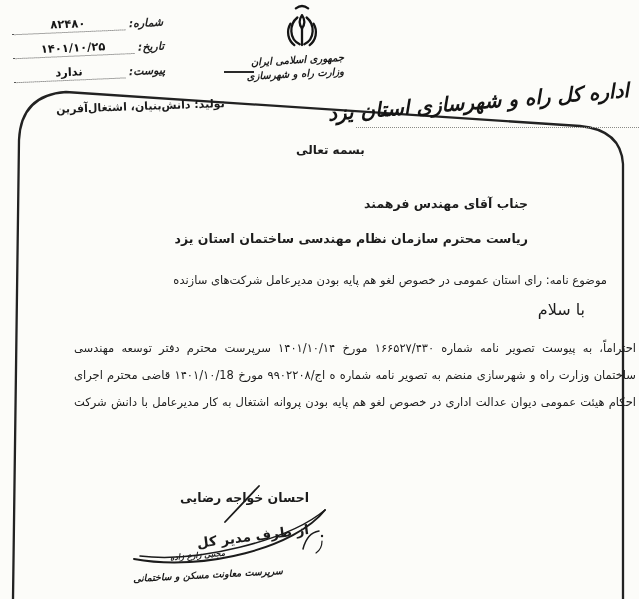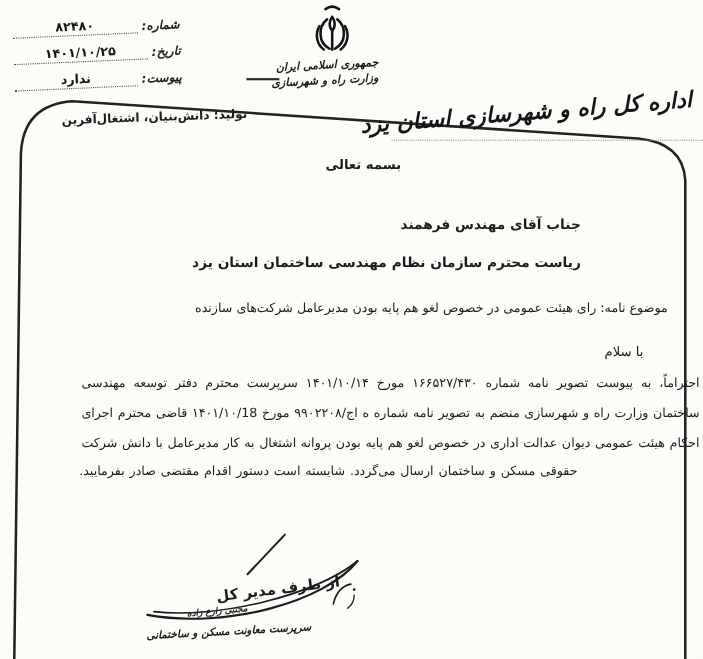--- a/index.html
+++ b/index.html
@@ -35,21 +35,21 @@
   .title-underline{left:356px;top:127px;width:283px;border-top:1px dotted #8a8a86;}
 
   
   .slogan{left:56px;top:100px;font-size:11px;font-weight:bold;transform:rotate(-2deg);white-space:nowrap;}
 
   
   .besmele{left:296px;top:143px;font-size:12px;font-weight:bold;white-space:nowrap;}
   .recipient-name{right:111px;top:196px;font-size:12.5px;font-weight:bold;white-space:nowrap;}
   .recipient-title{right:111px;top:231px;font-size:12.5px;font-weight:bold;white-space:nowrap;}
   .subject{right:32px;top:273px;font-size:11.5px;white-space:nowrap;}
-  .salutation{right:54px;top:313px;font-size:12px;white-space:nowrap;text-align:right;}
+  .salutation{right:54px;top:300px;font-size:16px;white-space:nowrap;text-align:right;}
   .body-line{
     left:45px;width:562px;font-size:11.5px;line-height:20px;color:#1d1d1d;
     direction:rtl;text-align:justify;text-align-last:justify;margin-left:29px;
   }
   .bl1{top:338px;} .bl2{top:365px;} .bl3{top:392px;}
   .bl4{top:418px;left:43px;width:453px;}
 
   
   .sig-name{right:330px;top:490px;font-size:12.5px;font-weight:bold;white-space:nowrap;}
   .on-behalf{
@@ -114,25 +114,25 @@
   <div class="abs dept-title rtl">اداره کل راه و شهرسازی استان یزد</div>
   <div class="abs title-underline"></div>
 
   <div class="abs slogan rtl">تولید؛ دانش‌بنیان، اشتغال‌آفرین</div>
 
   <div class="abs besmele rtl">بسمه تعالی</div>
 
   <div class="abs recipient-name rtl">جناب آقای مهندس فرهمند</div>
   <div class="abs recipient-title rtl">ریاست محترم سازمان نظام مهندسی ساختمان استان یزد</div>
 
-  <div class="abs subject rtl">موضوع نامه: رای هیئت عمومی در خصوص لغو هم پایه بودن مدیرعامل شرکت‌های سازنده</div>
+  <div class="abs subject rtl">موضوع نامه: رای استان عمومی در خصوص لغو هم پایه بودن مدیرعامل شرکت‌های سازنده</div>
   <div class="abs salutation rtl">با سلام</div>
 
   <div class="abs body-line bl1">احتراماً، به پیوست تصویر نامه شماره ۱۶۶۵۲۷/۴۳۰ مورخ ۱۴۰۱/۱۰/۱۴ سرپرست محترم دفتر توسعه مهندسی</div>
   <div class="abs body-line bl2">ساختمان وزارت راه و شهرسازی منضم به تصویر نامه شماره ه اج/۹۹۰۲۲۰۸ مورخ ۱۴۰۱/۱۰/18 قاضی محترم اجرای</div>
   <div class="abs body-line bl3">احکام هیئت عمومی دیوان عدالت اداری در خصوص لغو هم پایه بودن پروانه اشتغال به کار مدیرعامل با دانش شرکت</div>
-  <div class="abs body-line bl4">حقوقی مسکن و ساختمان ارسال می‌گردد. شایسته است دستور اقدام مقتضی صادر بفرمایید.</div>
 
+  <div class="abs sig-name rtl">احسان خواجه رضایی</div>
   <div class="abs on-behalf rtl">از طرف مدیر کل</div>
   <div class="abs deputy-name rtl">مجتبی زارع زاده</div>
   <div class="abs deputy-title rtl">سرپرست معاونت مسکن و ساختمانی</div>
 
 </div>
 
 </body></html>

